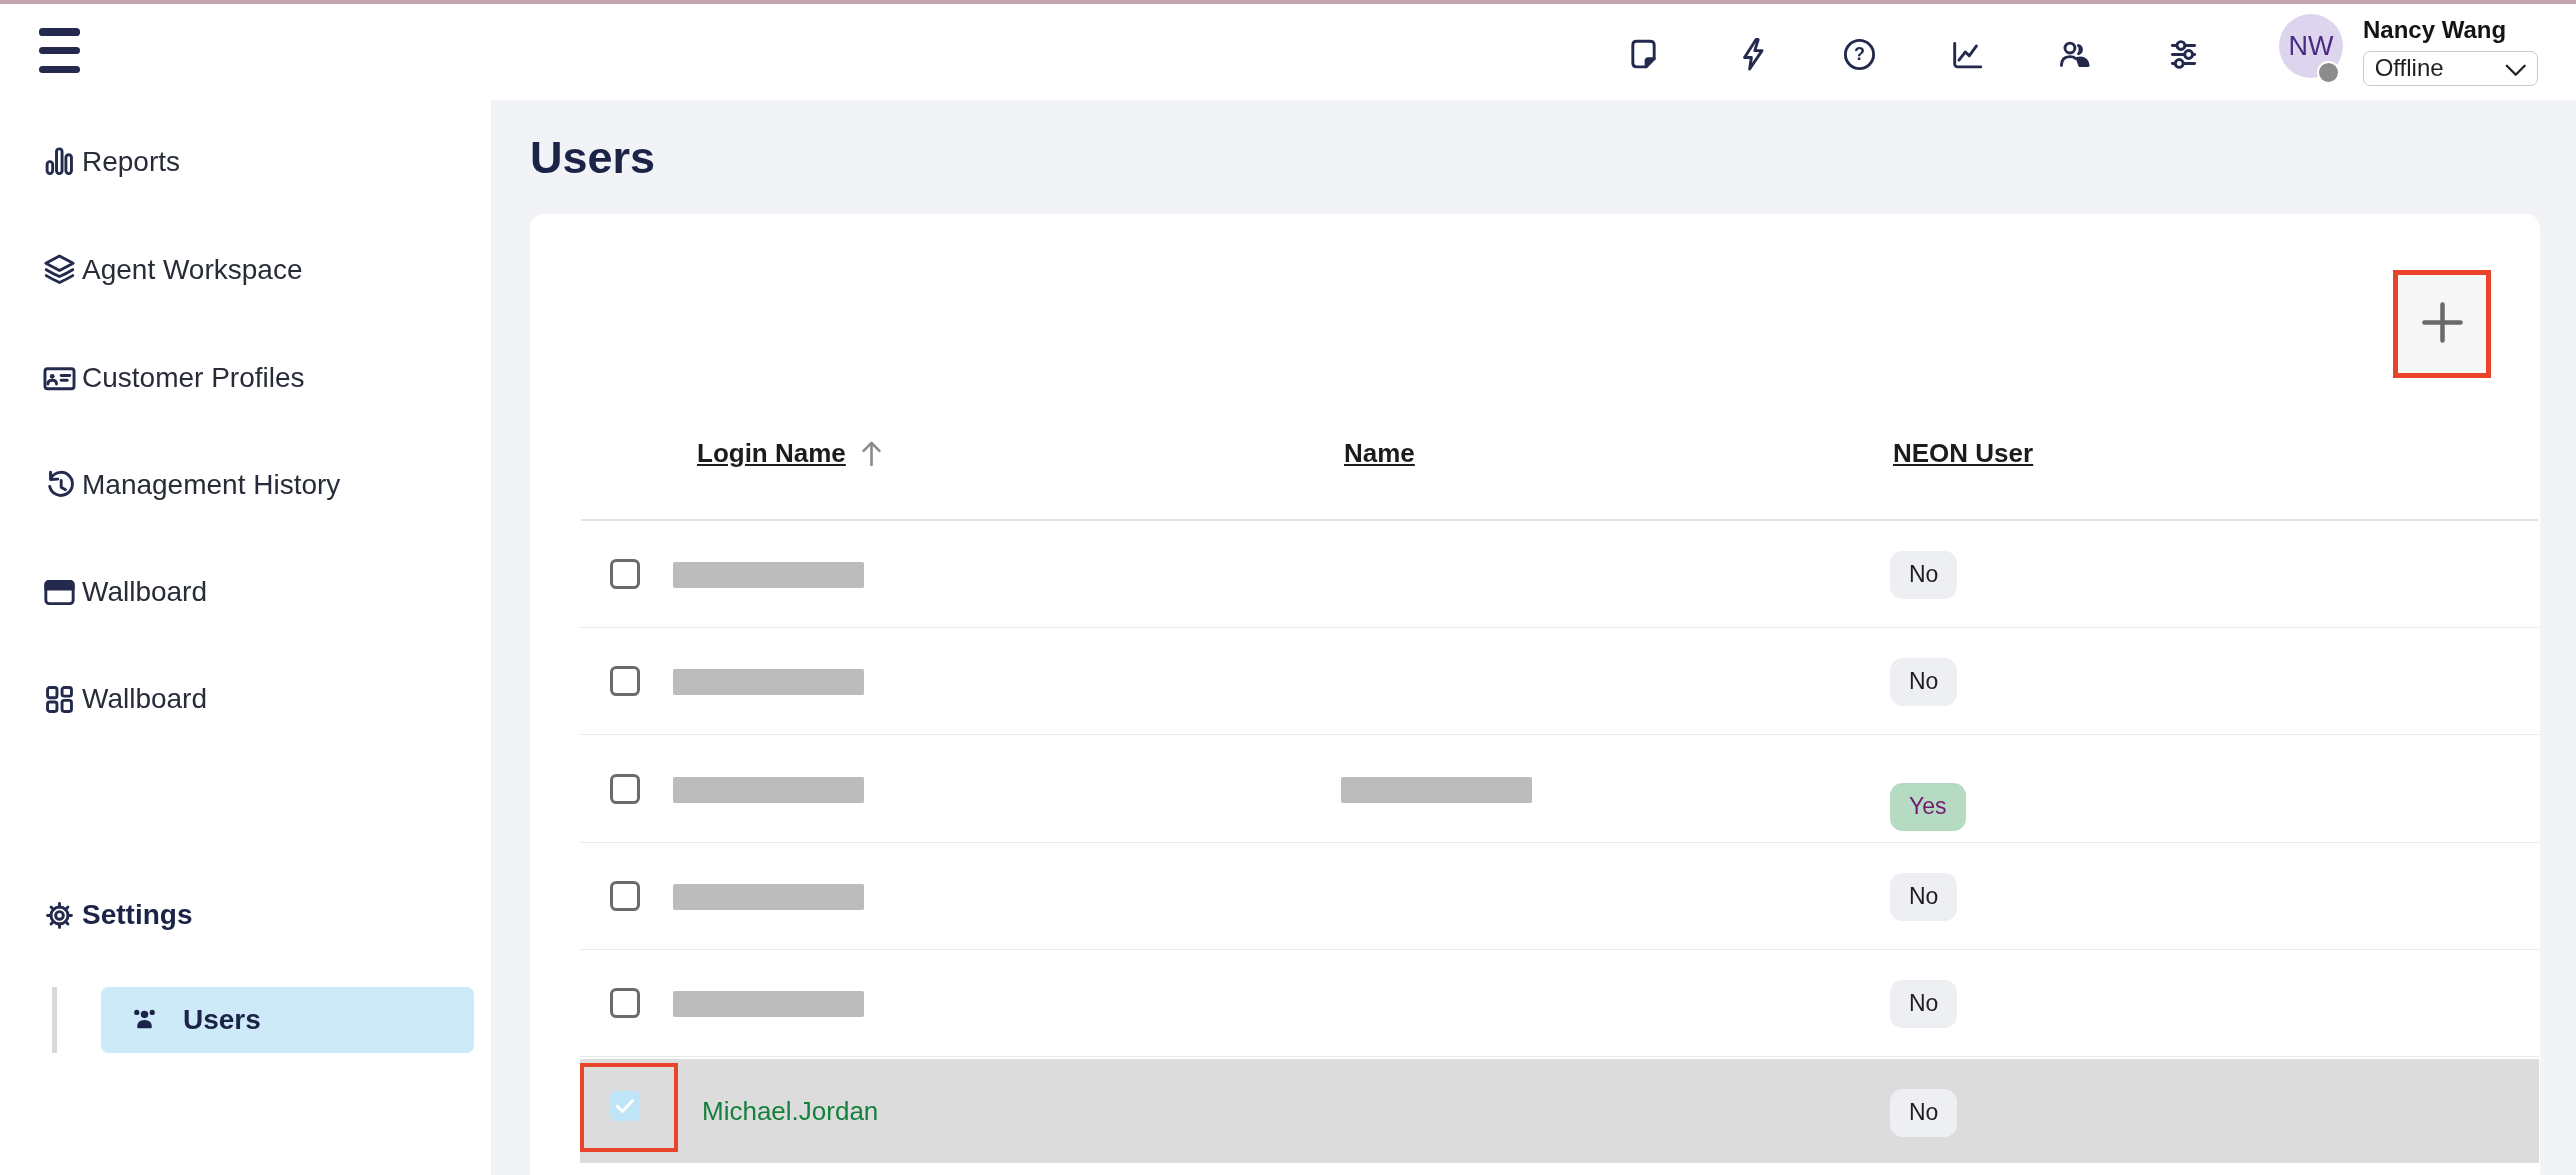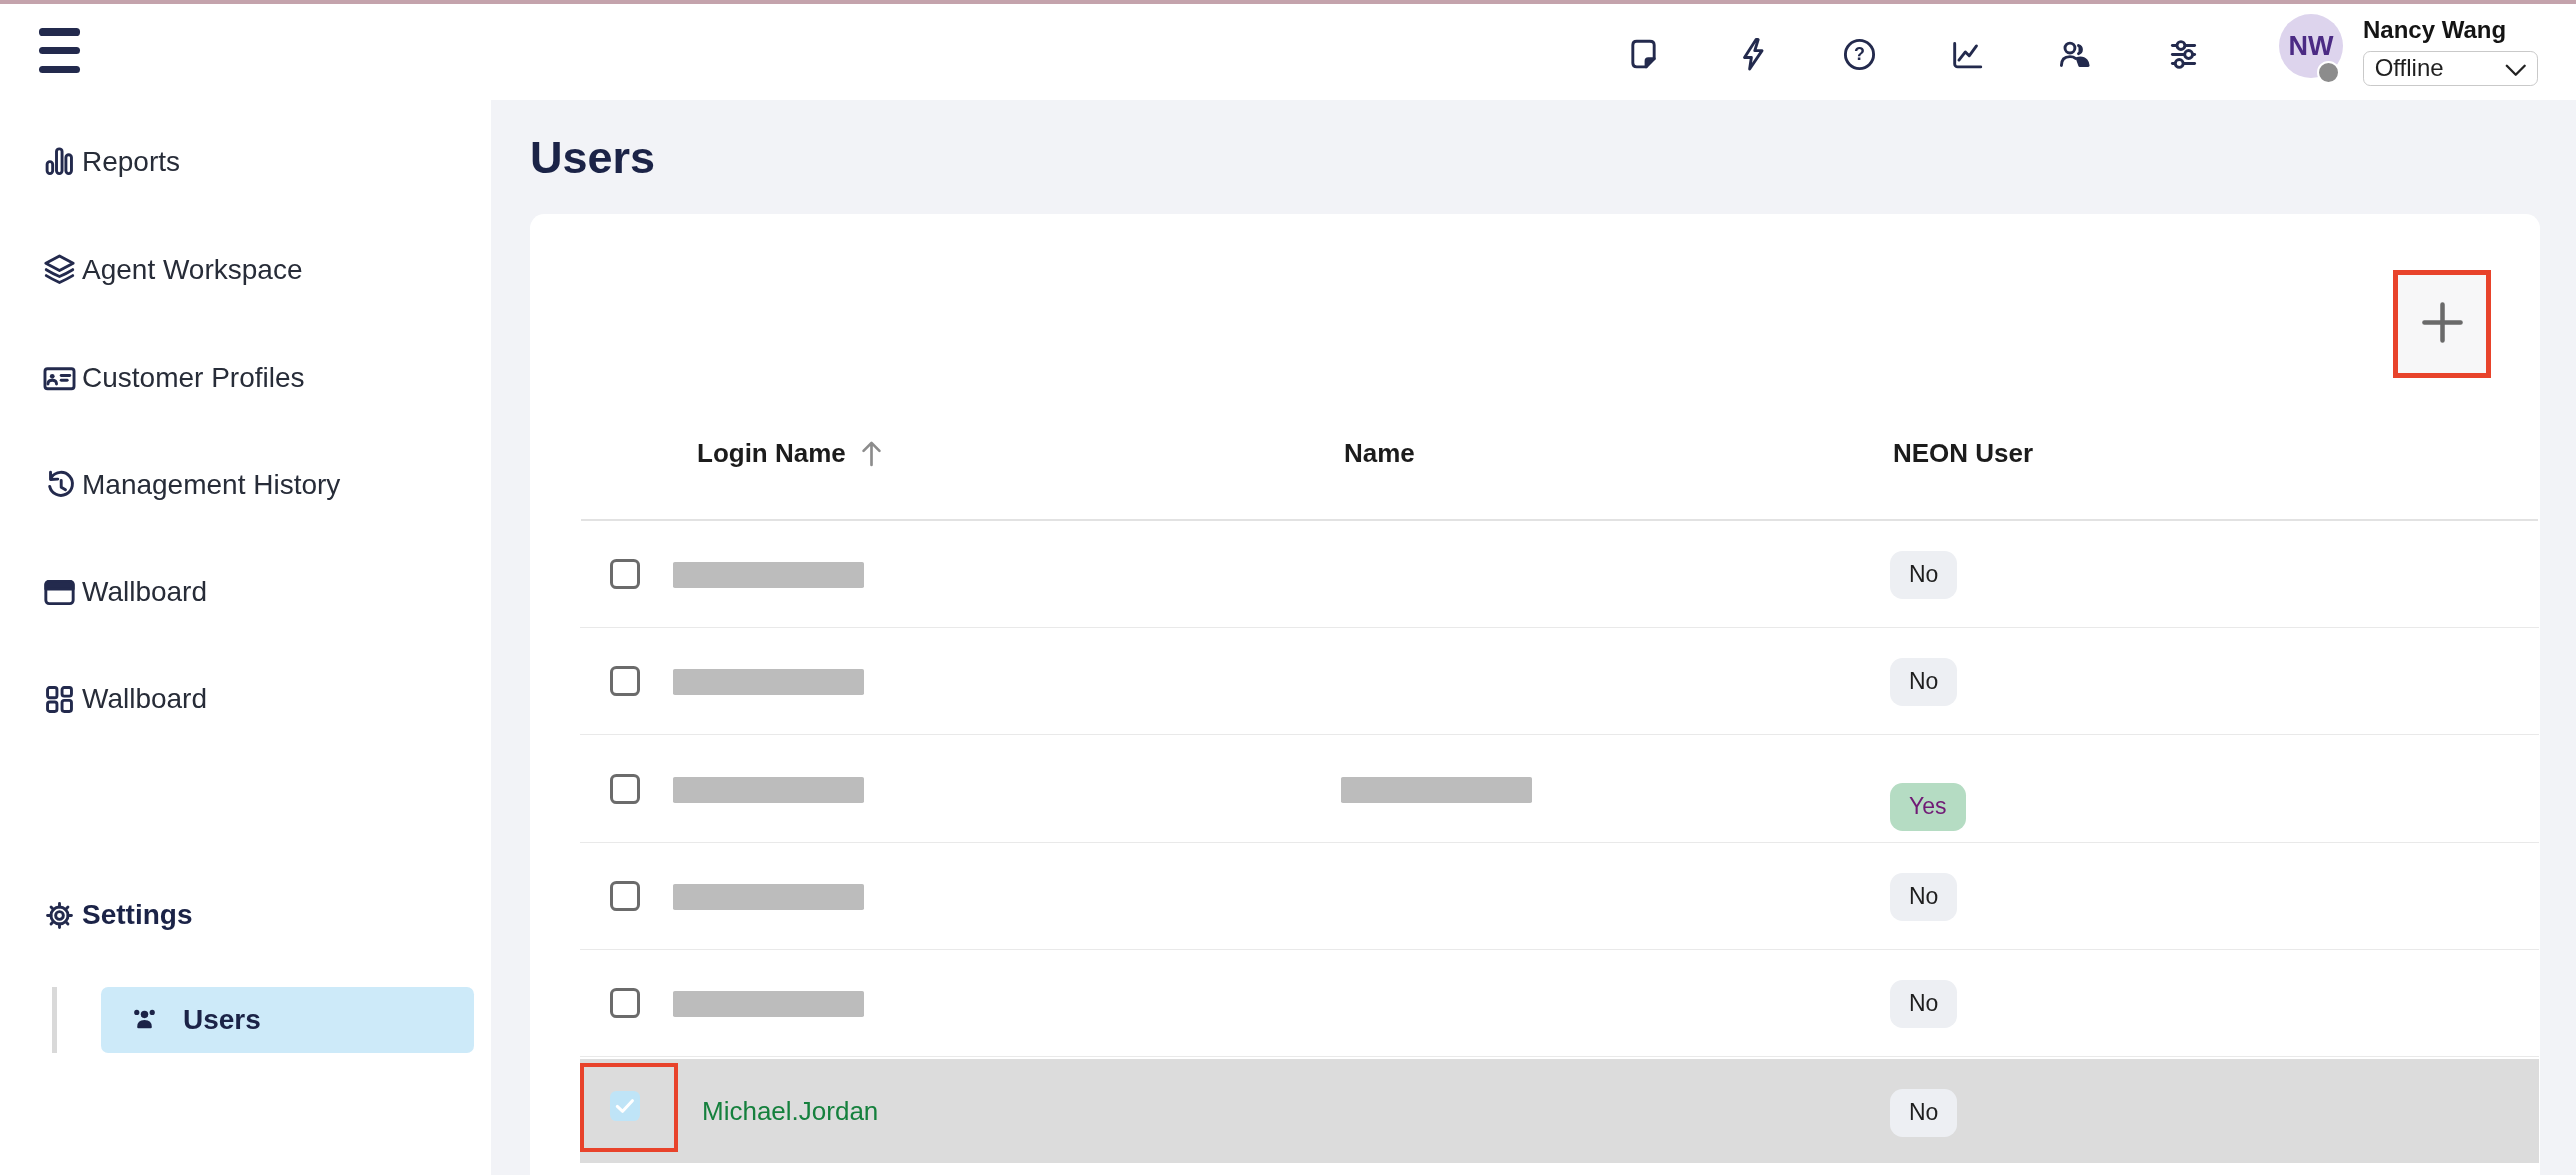--- a/index.html
+++ b/index.html
@@ -27,21 +27,21 @@
   .hamburger span:nth-child(1){top:1.8px;}
   .hamburger span:nth-child(2){top:20.6px;}
   .hamburger span:nth-child(3){top:39px;}
 
   .topbar-icons{position:absolute;top:0;height:97px;}
   .tb-icon{position:absolute;top:30px;width:41px;height:41px;color:var(--navy);cursor:pointer;}
   .tb-icon svg{width:41px;height:41px;display:block;}
 
   .avatar{position:absolute;left:2279px;top:10.7px;width:64px;height:64px;border-radius:50%;
     background:#ddd4ed;display:flex;align-items:center;justify-content:center;
-    font-weight:bold;font-size:27px;color:#4b2a84;cursor:pointer;}
+    font-weight:normal;font-size:27px;color:#4b2a84;cursor:pointer;}
   .status-dot{position:absolute;left:2317px;top:57px;width:23px;height:23px;border-radius:50%;
     background:#8c8c8c;border:2.7px solid #fff;}
   .user-name{position:absolute;left:2363px;top:12.5px;font-size:24px;font-weight:bold;color:#141414;}
   .status-select{position:absolute;left:2363px;top:47px;width:175px;height:35px;border:1.8px solid #c9c9c9;
     border-radius:7.2px;background:#fff;display:flex;align-items:center;justify-content:space-between;
     padding:0 10.7px;font-size:24px;color:#1f1f1f;cursor:pointer;}
   .status-select svg{width:21.5px;height:12.5px;}
 
   .sidebar{position:absolute;left:0;top:100px;width:491px;height:1075px;background:#fff;}
   .side-item{position:absolute;left:39px;height:64px;display:flex;align-items:center;gap:2px;cursor:pointer;}
@@ -63,21 +63,21 @@
   .toolbar{position:absolute;left:51px;top:53px;width:1806px;height:113px;border-radius:9px;
     background:#f6f6f8;display:flex;align-items:center;}
   .toolbar-text{margin-left:45px;font-size:26px;color:#2b2b2b;}
   .add-annotation{position:absolute;left:1863px;top:56px;width:98px;height:108px;
     border:5.4px solid var(--annotation);}
   .add-btn{width:100%;height:100%;background:#f7f7f8;border:none;display:flex;align-items:center;
     justify-content:center;cursor:pointer;}
   .add-btn svg{width:47px;height:47px;}
 
   .thead{position:absolute;left:0;top:224px;width:2010px;height:39px;}
-  .th{position:absolute;font-size:26px;font-weight:bold;color:#1c1c1c;white-space:nowrap;display:flex;align-items:center;gap:14.3px;cursor:pointer;}
+  .th{position:absolute;font-size:26px;font-weight:bold;color:#1c1c1c;white-space:nowrap;display:flex;align-items:center;gap:14.3px;cursor:pointer;text-decoration:underline;}
   .th .sort-arrow svg{width:23px;height:29px;display:block;}
   .header-divider{position:absolute;left:51px;top:305px;width:1957px;height:1.8px;background:#e2e2e2;}
 
   .rows{position:absolute;left:0;top:307px;width:2010px;}
   .trow{position:absolute;left:50px;width:1959px;height:107px;cursor:pointer;}
   .trow.divided{border-bottom:1.8px solid #e9e9e9;}
   .trow.selected{background:var(--selected-row);height:104px;}
   .cbx{position:absolute;left:30px;top:38px;width:30px;height:30px;border:3.6px solid #6b6b6b;
     border-radius:6.3px;background:#fff;cursor:pointer;}
   .cbx.checked{border:none;background:var(--checkbox-checked);display:flex;align-items:center;justify-content:center;}

